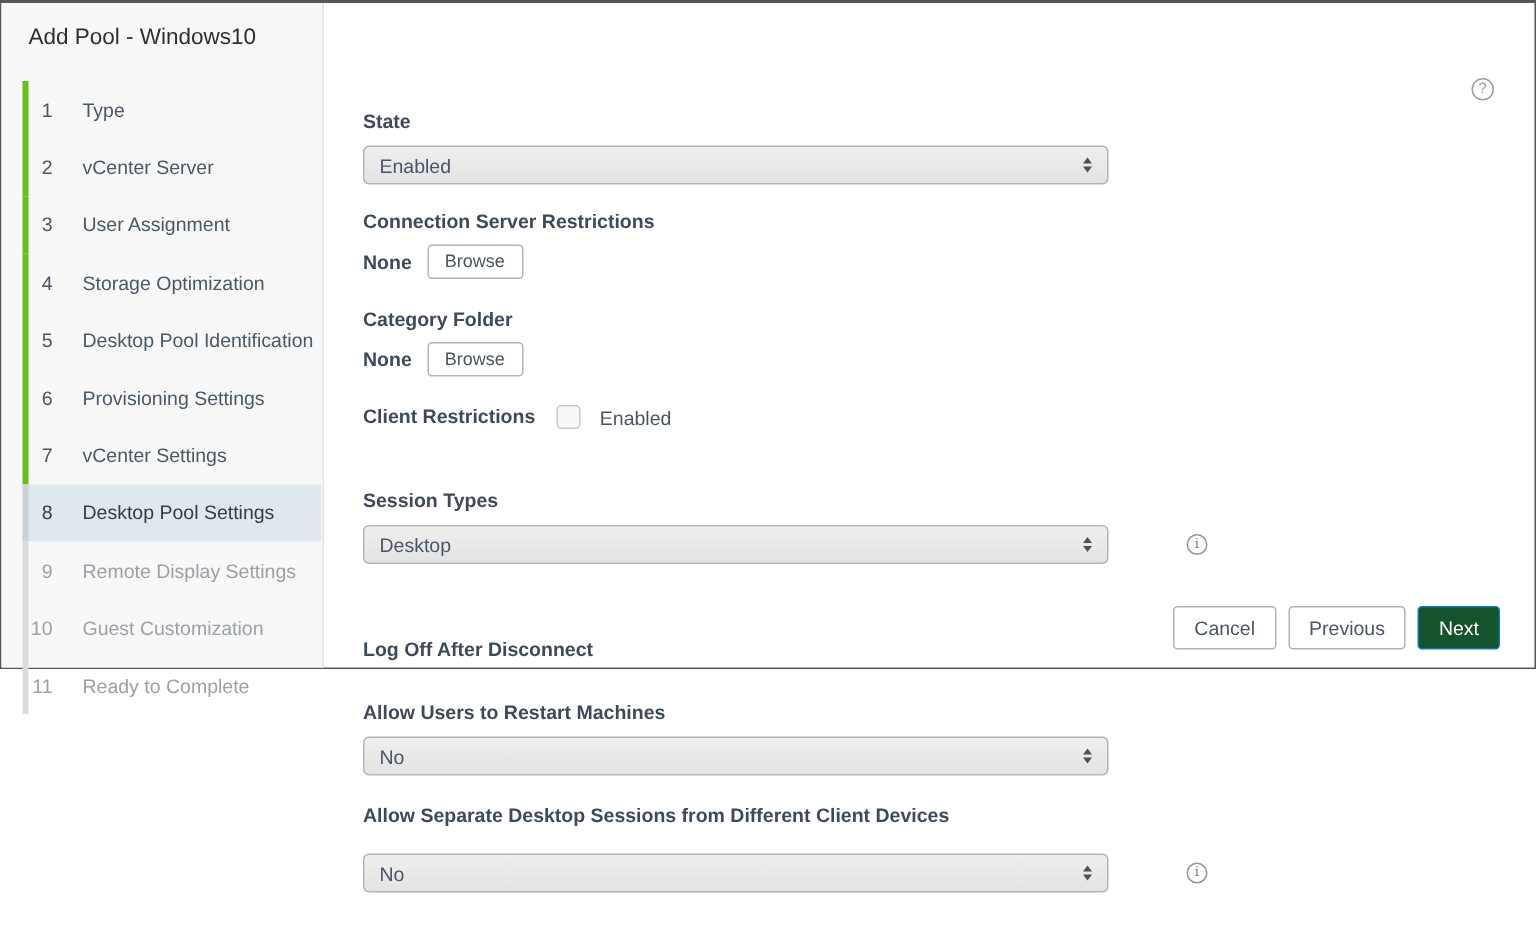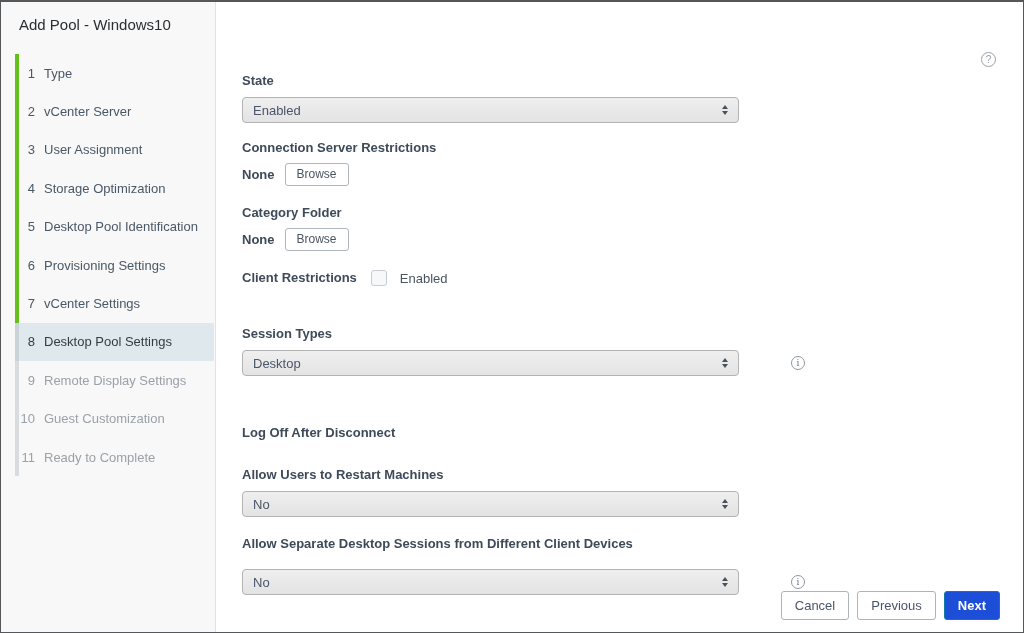--- a/index.html
+++ b/index.html
@@ -4,21 +4,21 @@
 <style>
   * { box-sizing: border-box; margin: 0; padding: 0; }
   html, body { width: 1024px; height: 633px; }
   body {
     font-family: "Liberation Sans", "DejaVu Sans", sans-serif;
     background: #ffffff;
     overflow: hidden;
   }
   .window {
     position: relative;
-    width: 1024px; height: 633px;
+    width: 1024px; height: 446px;
     border: 1px solid #55585a;
     border-top-width: 2px;
     background: #ffffff;
   }
 
   
   .sidebar {
     position: absolute; left: 0; top: 0; bottom: 0;
     width: 215px;
     background: #f8f8f8;
@@ -32,21 +32,21 @@
   .steps { margin: 21px 0 0 14px; }
   .step {
     display: flex; align-items: center;
     height: 38.4px;
     width: 199px;
     border-left: 4px solid transparent;
     font-size: 13px;
     cursor: default;
   }
   .step .num { width: 16px; text-align: right; flex: 0 0 16px; }
-  .step .lbl { margin-left: 9px; white-space: nowrap; }
+  .step .lbl { margin-left: 20px; white-space: nowrap; }
   .step.completed { border-left-color: #65bf1c; color: #4a5866; }
   .step.active {
     border-left-color: #c9d3d8;
     background: #dfe8ec;
     color: #323c46;
   }
   .step.upcoming { border-left-color: #d8dcde; color: #9aa1a8; }
 
   
   .main { position: absolute; left: 215px; top: 0; right: 0; bottom: 0; }
@@ -131,23 +131,22 @@
     height: 29px; padding: 0 13px;
     font-size: 13px; line-height: 27px;
     border-radius: 3px; cursor: pointer;
     font-family: "Liberation Sans", sans-serif;
   }
   .btn.secondary {
     background: #ffffff; color: #4a5568;
     border: 1px solid #adb4ba;
   }
   .btn.primary {
-    background: #1d4ed8; color: #ffffff;
+    background: #14532d; color: #ffffff;
     border: 1px solid #0f79a8;
-    font-weight: bold;
   }
 </style>
 </head>
 <body>
 
 <div class="window">
 
   <div class="sidebar">
     <div class="wizard-title">Add Pool - Windows10</div>
     <div class="steps">

